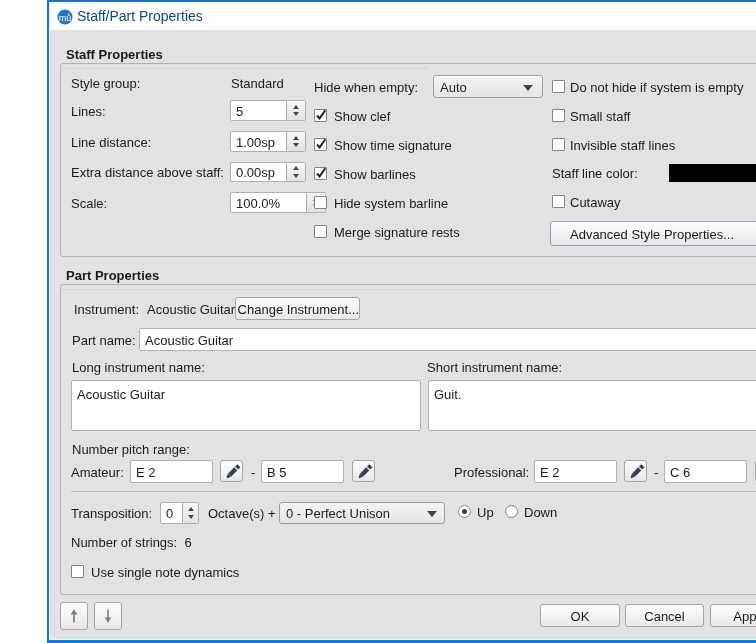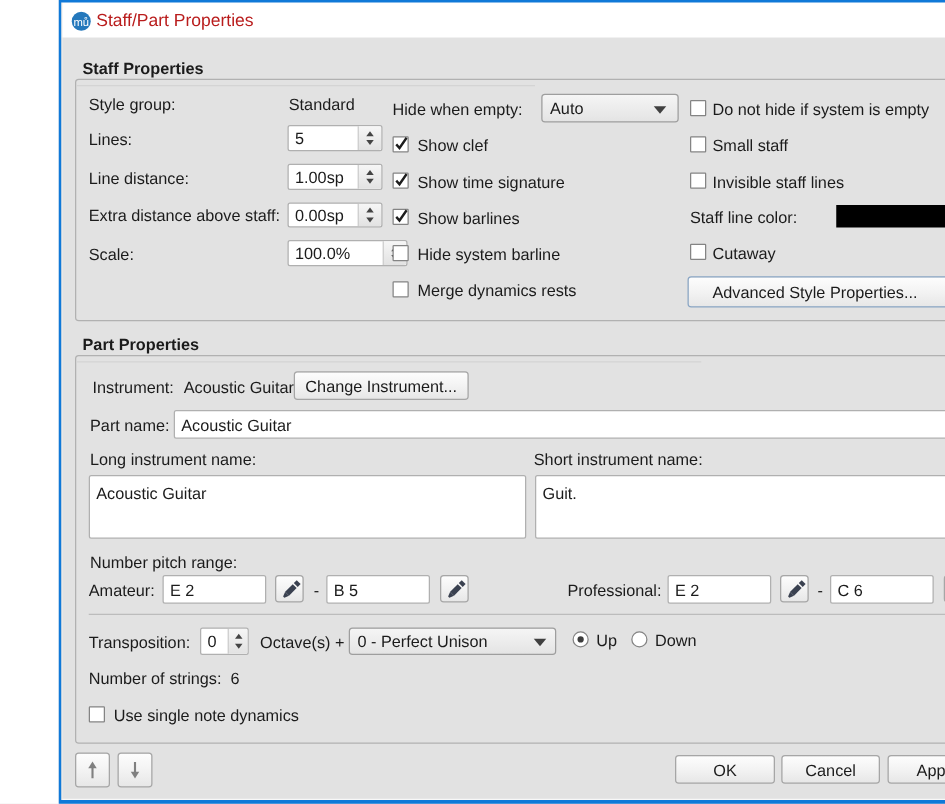--- a/index.html
+++ b/index.html
@@ -9,21 +9,21 @@
   position:absolute; left:0; top:0; width:756px; height:643px;
   background:#e2e2e2;
   margin-left:47px;
 }
 #frame { position:absolute; left:0; top:0; width:756px; height:643px;
   border-left:2px solid #1079d8; border-right:2px solid #1079d8;
   border-top:2px solid #1079d8; border-bottom:3px solid #1079d8;
   z-index:50; pointer-events:none;
   box-shadow: inset 1px 0 0 #f4ede5, inset -1px 0 0 #f4ede5, inset 0 -1px 0 #f8f8f8; }
 #titlebar { position:absolute; left:0; top:0; width:756px; height:30px; background:#ffffff; }
-#titletext { position:absolute; left:30px; top:8px; font-size:14px; color:#b91c1c; }
+#titletext { position:absolute; left:30px; top:8px; font-size:14px; color:#0c4a6e; }
 .abs { position:absolute; }
 .lbl { position:absolute; white-space:nowrap; }
 
 .group { position:absolute; border:1px solid #b1b1b1; border-radius:3px; }
 .gtitle { position:absolute; font-weight:bold; background:#e2e2e2; padding:0 5px 0 6px; }
 .innerline { position:absolute; height:1px; background:#d4d4d4; }
 
 .input { position:absolute; background:#fff; border:1px solid #b0b0b0; border-radius:2px; }
 .input span { position:absolute; left:5px; top:50%; transform:translateY(-50%); white-space:nowrap; }
 .tarea { position:absolute; background:#fff; border:1px solid #b0b0b0; border-radius:2px; }
@@ -132,21 +132,21 @@
 <div class="lbl" style="left:287px; top:138px;">Show time signature</div>
 <div class="cb" style="left:267px; top:167px;">
       <svg width="13" height="14" viewBox="0 0 13 14" style="position:absolute;left:-1px;top:-2px;">
         <path d="M3 7.5 L5.6 10.4 L11.3 2.2" stroke="#1d1d1d" stroke-width="1.9" fill="none"></path>
       </svg>
     </div>
 <div class="lbl" style="left:287px; top:167px;">Show barlines</div>
 <div class="cb" style="left:267px; top:196px;"></div>
 <div class="lbl" style="left:287px; top:196px;">Hide system barline</div>
 <div class="cb" style="left:267px; top:225px;"></div>
-<div class="lbl" style="left:287px; top:225px;">Merge dynamics rests</div>
+<div class="lbl" style="left:287px; top:225px;">Merge signature rests</div>
 
 <div class="cb" style="left:505px; top:80px;"></div>
 <div class="lbl" style="left:523px; top:80px;">Do not hide if system is empty</div>
 <div class="cb" style="left:505px; top:109px;"></div>
 <div class="lbl" style="left:523px; top:109px;">Small staff</div>
 <div class="cb" style="left:505px; top:138px;"></div>
 <div class="lbl" style="left:523px; top:138px;">Invisible staff lines</div>
 <div class="lbl" style="left:505px; top:166px;">Staff line color:</div>
 <div class="abs" style="left:622px; top:164px; width:111px; height:18px; background:#000;"></div>
 <div class="cb" style="left:505px; top:195px;"></div>
@@ -154,21 +154,21 @@
 <div class="btn" style="left:503px; top:221px; width:212px; height:25px; border-color:#89a5c4;">
   <span style="padding-right:8px;">Advanced Style Properties...</span>
 </div>
 
 <div class="group" style="left:13px; top:284px; width:731px; height:311px;"></div>
 <div class="innerline" style="left:14px; top:289px; width:500px;"></div>
 <div class="gtitle" style="left:13px; top:268px; font-size:13px;">Part Properties</div>
 
 <div class="lbl" style="left:27px; top:302px;">Instrument:</div>
 <div class="lbl" style="left:100px; top:302px;">Acoustic Guitar</div>
-<div class="btn" style="left:188px; top:297px; width:140px; height:23px;">
+<div class="btn" style="left:188px; top:297px; width:125px; height:23px;text-align:right;">
       <span>Change Instrument...</span>
     </div>
 
 <div class="lbl" style="left:25px; top:333px;">Part name:</div>
 <div class="input" style="left:92px; top:328px; width:639px; height:23px;">
       <span>Acoustic Guitar</span>
     </div>
 
 <div class="lbl" style="left:25px; top:360px;">Long instrument name:</div>
 <div class="lbl" style="left:380px; top:360px;">Short instrument name:</div>

